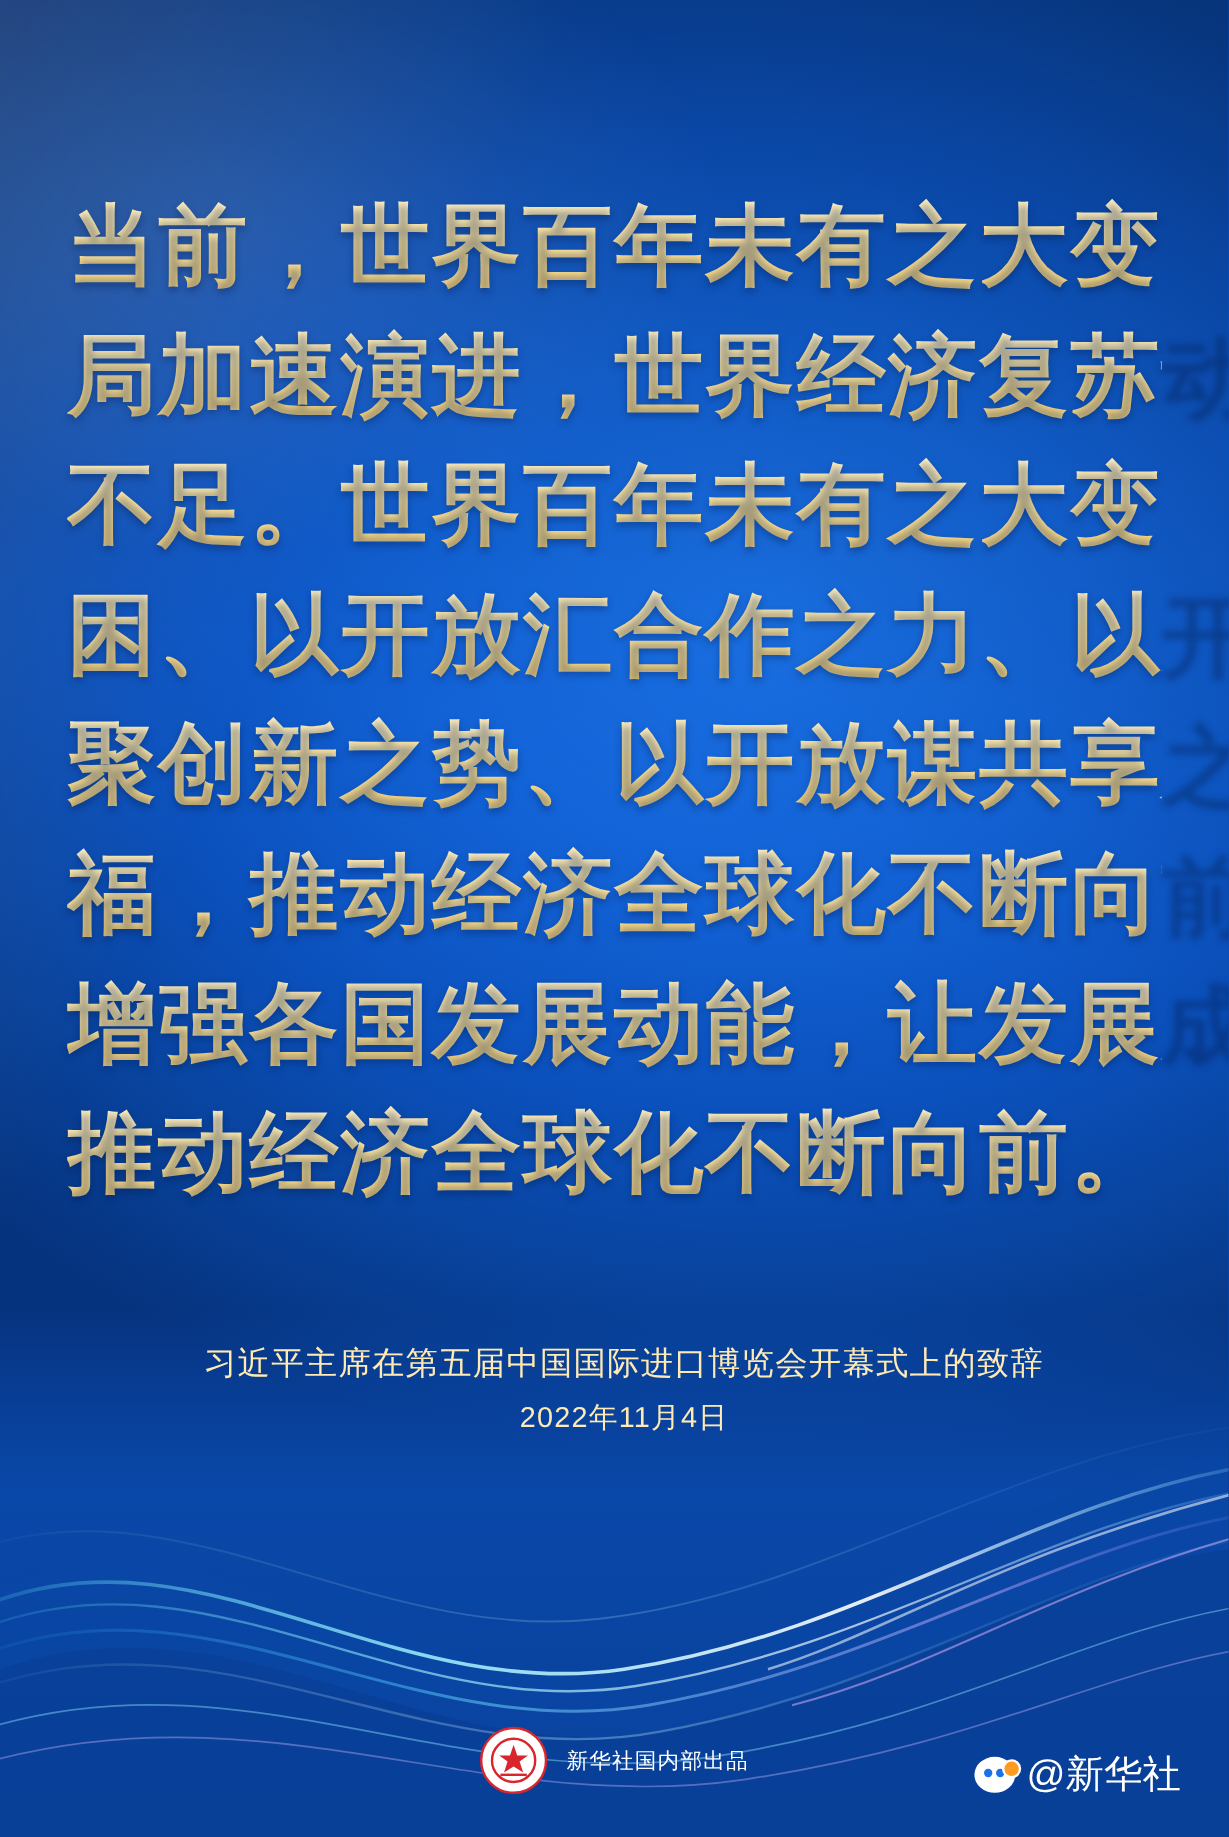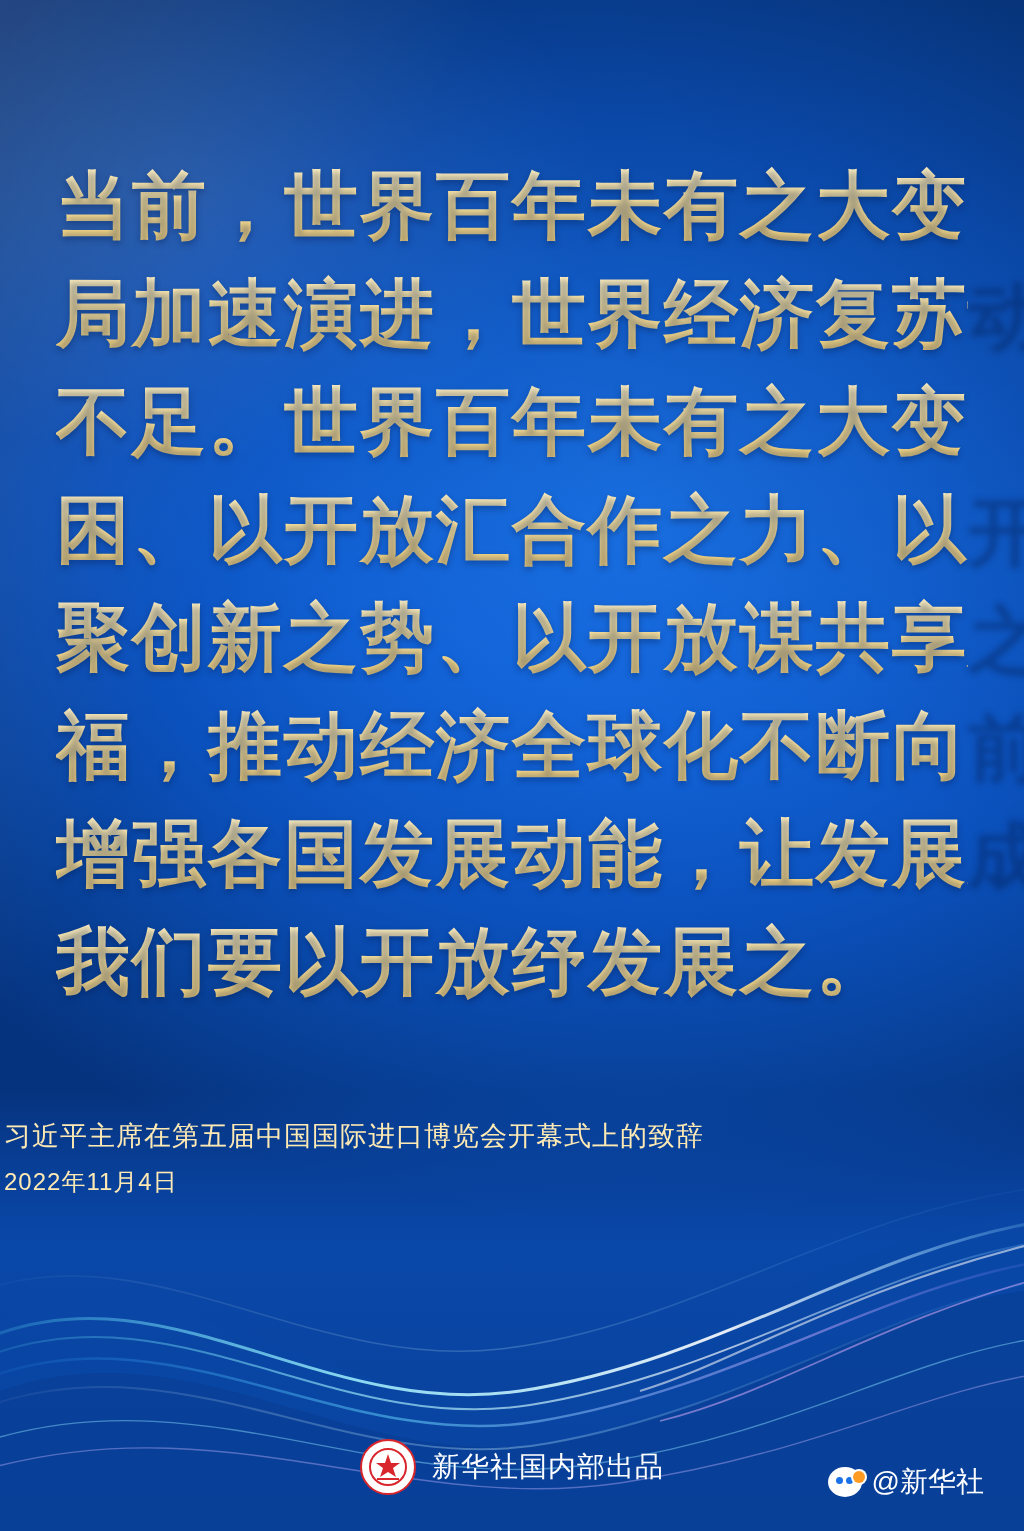--- a/index.html
+++ b/index.html
@@ -47,24 +47,24 @@
     background: linear-gradient(180deg, #fff6d5 0%, #ffe7a0 45%, #f6cf72 100%);
     -webkit-background-clip: text;
     background-clip: text;
     -webkit-text-fill-color: transparent;
     text-shadow: 0 3px 6px rgba(0, 24, 70, 0.35);
     white-space: nowrap;
   }
 
   .caption {
     position: absolute;
-    left: 4px;
+    left: 16px;
     right: 0;
     top: 1113px;
-    text-align: left;
+    text-align: center;
     z-index: 4;
   }
   .caption-title {
     font-family: "Liberation Sans", sans-serif;
     font-size: 27px;
     letter-spacing: 1px;
     color: #ffeab4;
     line-height: 46px;
   }
   .caption-date {
@@ -110,21 +110,21 @@
     background: #ffffff;
     position: relative;
     display: flex;
     align-items: center;
     justify-content: center;
     overflow: hidden;
   }
   .xinhua-emblem svg { display: block; }
   .footer-text {
     font-family: "Liberation Sans", sans-serif;
-    font-size: 28px;
+    font-size: 18px;
     color: #ffffff;
     letter-spacing: 1px;
     text-align: right;
   }
   .weibo-credit {
     position: absolute;
     right: 40px;
     bottom: 30px;
     display: flex;
     align-items: center;
@@ -154,39 +154,39 @@
     left: 8px;
     top: 10px;
     width: 7px;
     height: 7px;
     border-radius: 50%;
     background: #1a72e8;
     box-shadow: 10px 0 0 0 #1a72e8;
   }
   .weibo-text {
     font-family: "Liberation Sans", sans-serif;
-    font-size: 28px;
+    font-size: 32px;
     color: #ffffff;
     text-align: right;
   }
 </style>
 </head>
 <body>
 
 <div class="poster">
 
   <div class="quote-block">
     <div class="quote-line">当前，世界百年未有之大变</div>
     <div class="quote-line">局加速演进，世界经济复苏动力</div>
     <div class="quote-line">不足。世界百年未有之大变</div>
     <div class="quote-line">困、以开放汇合作之力、以开放</div>
     <div class="quote-line">聚创新之势、以开放谋共享之</div>
     <div class="quote-line">福，推动经济全球化不断向前，</div>
     <div class="quote-line">增强各国发展动能，让发展成果</div>
-    <div class="quote-line">我们要以开放纾发展之。</div>
+    <div class="quote-line">推动经济全球化不断向前。</div>
   </div>
 
   <div class="caption">
     <div class="caption-title">习近平主席在第五届中国国际进口博览会开幕式上的致辞</div>
     <div class="caption-date">2022年11月4日</div>
   </div>
 
   <div class="wave-area">
     <svg viewBox="0 0 1024 440" preserveAspectRatio="none" xmlns="http://www.w3.org/2000/svg">
       <defs>

